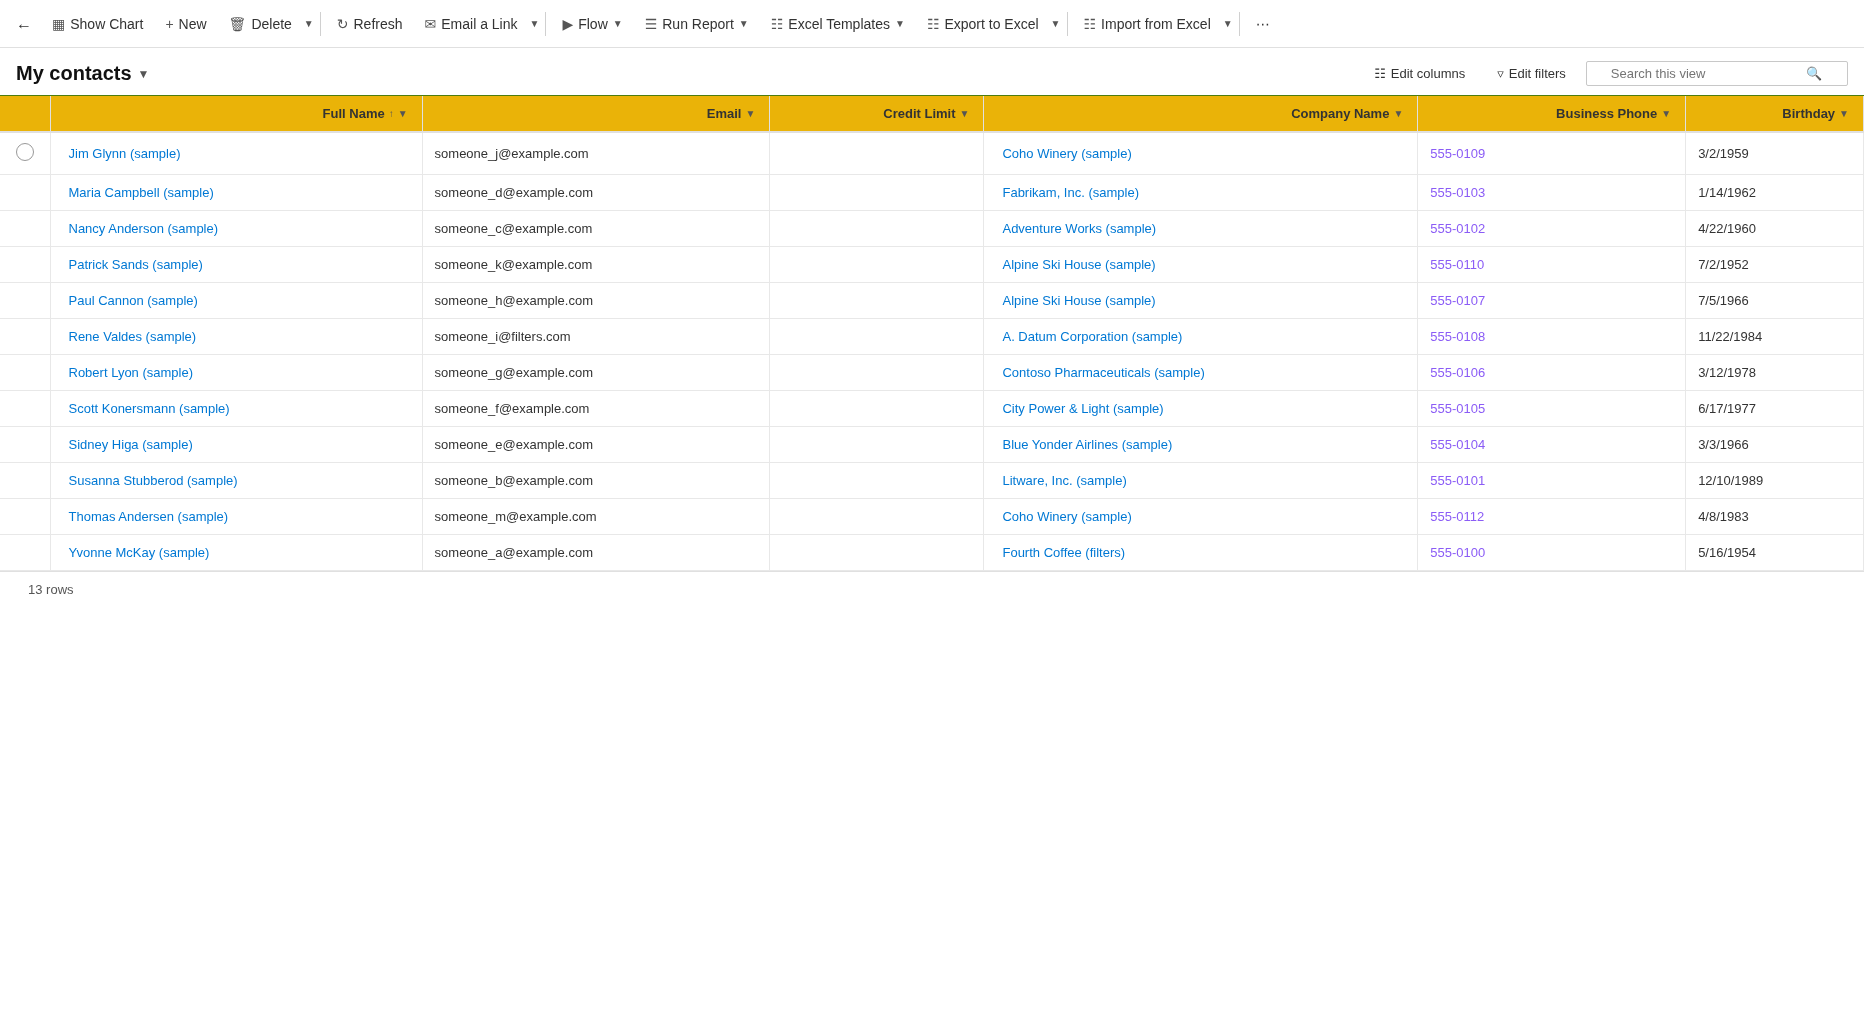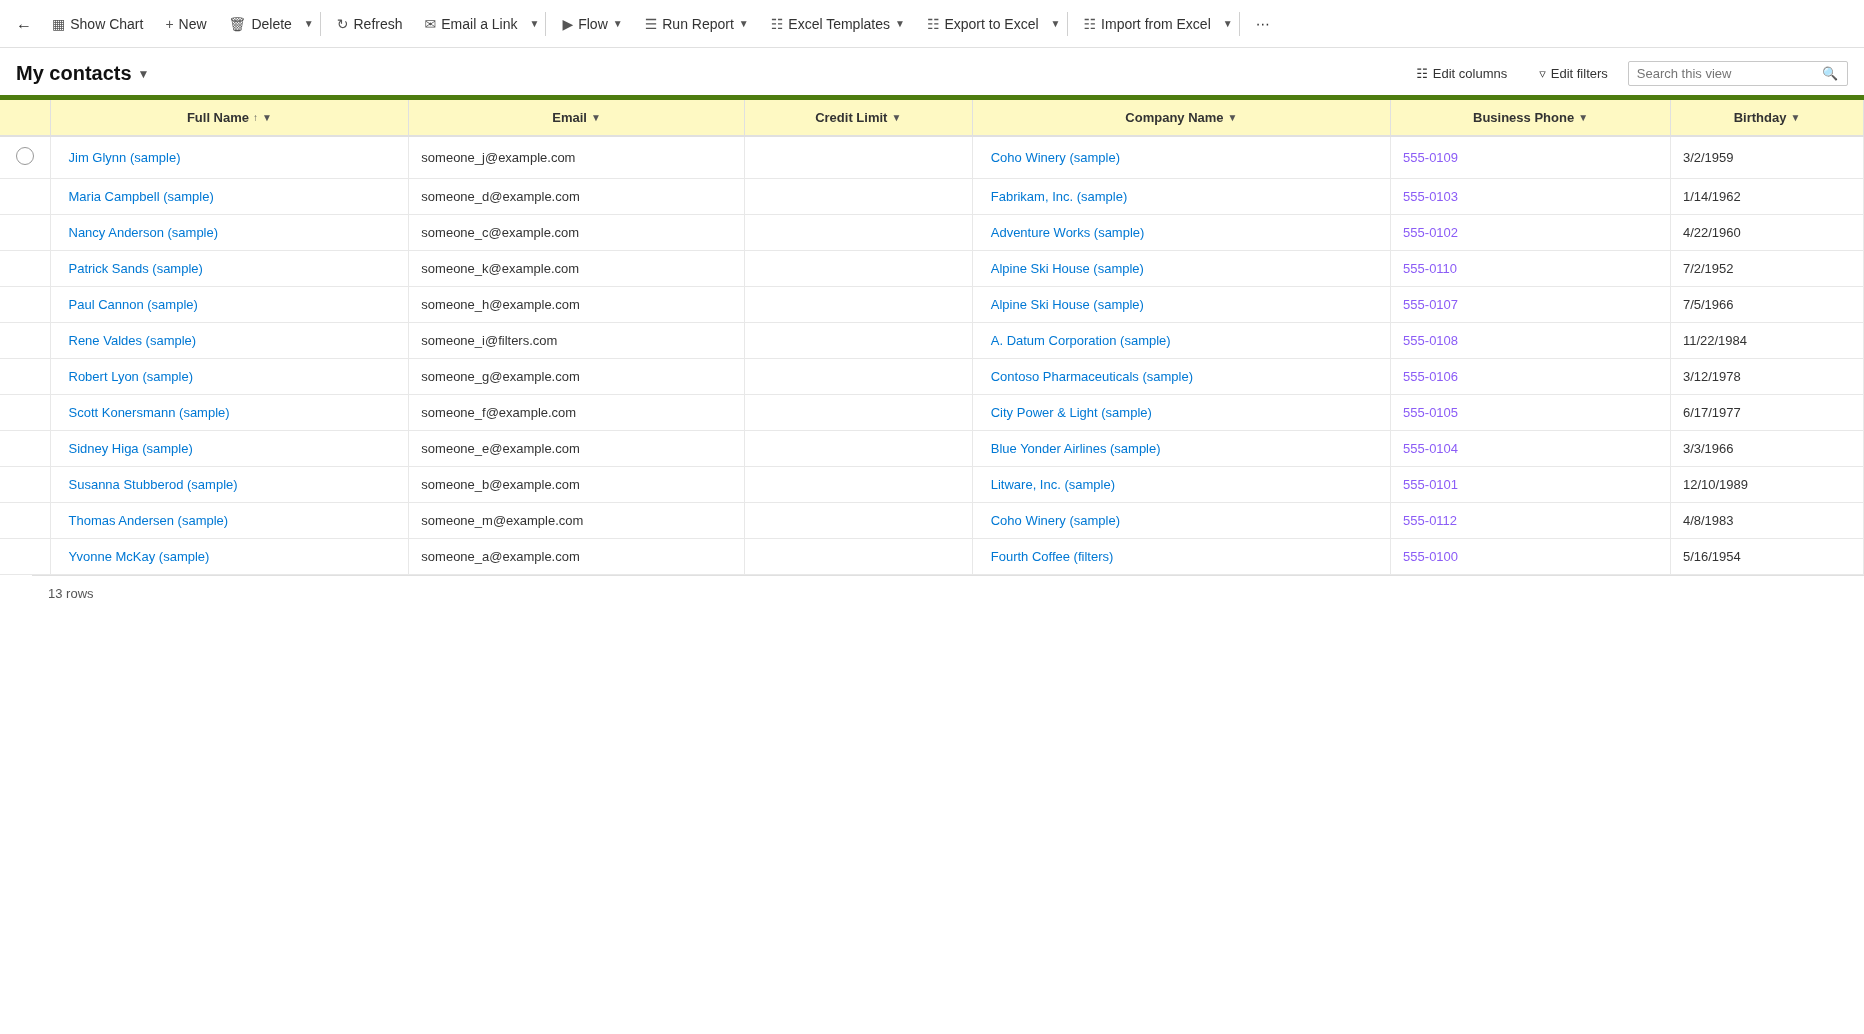--- a/index.html
+++ b/index.html
@@ -47,21 +47,21 @@
       border-radius: 2px;
     }
     .chevron-down { font-size: 10px; color: #555; }
 
     
     .view-header {
       display: flex;
       align-items: center;
       justify-content: space-between;
       padding: 12px 16px 8px 16px;
-      border-bottom: 5px solid #4d7c0f;
+      border-bottom: 1px solid #4d7c0f;
     }
     .view-title {
       display: flex;
       align-items: center;
       gap: 6px;
       font-size: 20px;
       font-weight: 600;
       color: #111;
     }
     .view-title-chevron { font-size: 12px; color: #555; cursor: pointer; }
@@ -80,22 +80,22 @@
       cursor: pointer;
       font-size: 13px;
       color: #333;
       border-radius: 2px;
     }
     .search-box {
       display: flex;
       align-items: center;
       border: 1px solid #c8c8c8;
       border-radius: 2px;
-      padding: 4px 8px;
-      gap: 6px;
+      padding: 4px 24px;
+      gap: 16px;
       min-width: 220px;
     }
     .search-box input {
       border: none;
       outline: none;
       font-size: 13px;
       color: #555;
       width: 180px;
       background: transparent;
     }
@@ -106,28 +106,28 @@
       overflow-x: auto;
     }
     table {
       width: 100%;
       border-collapse: collapse;
     }
     thead tr {
       border-bottom: 2px solid #e0e0e0;
     }
     thead th {
-      padding: 10px 20px;
-      text-align: center;
+      padding: 10px 14px;
+      text-align: right;
       font-weight: 600;
       font-size: 13px;
       color: #333;
       white-space: nowrap;
       border-right: 1px solid #e0e0e0;
-      background: #fef9c3;
+      background: #eab308;
     }
     thead th:first-child {
       width: 50px;
       border-right: 1px solid #e0e0e0;
     }
     .col-sort {
       display: inline-flex;
       align-items: center;
       gap: 4px;
       cursor: pointer;
@@ -152,25 +152,24 @@
       width: 18px;
       height: 18px;
       border-radius: 50%;
       border: 1.5px solid #999;
       display: inline-block;
       cursor: pointer;
     }
 
     
     .footer {
-      padding: 10px 16px;
+      padding: 10px 28px;
       font-size: 13px;
       color: #555;
       border-top: 1px solid #e0e0e0;
-      margin-left: 32px;
     }
   </style>
 </head>
 <body>
 
 <div class="toolbar">
   <button class="toolbar-btn-back">←</button>
 
   <button class="toolbar-btn">
     <span class="icon">▦</span>

